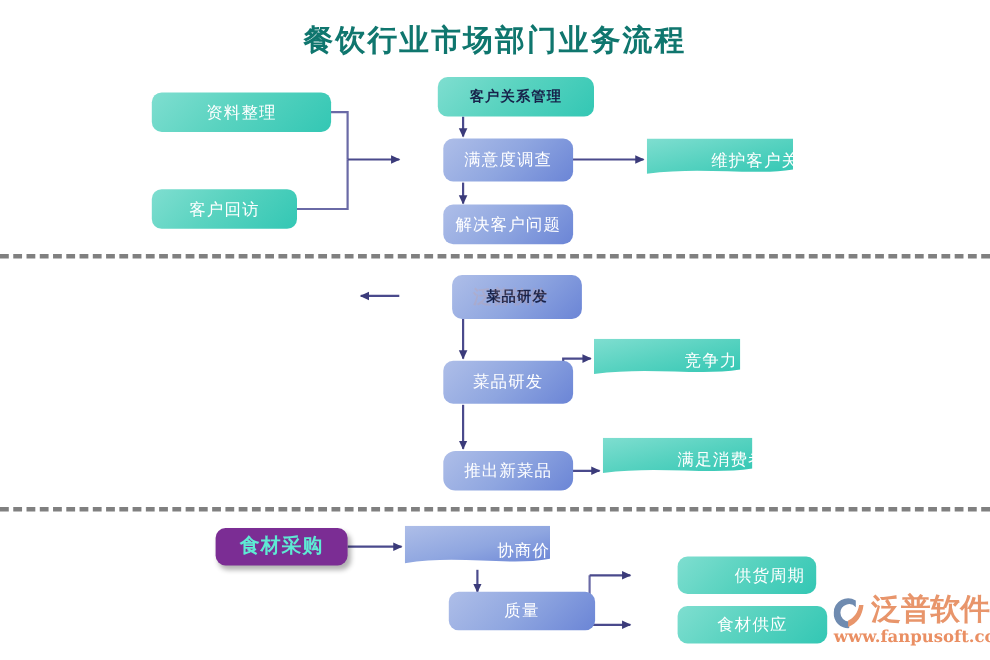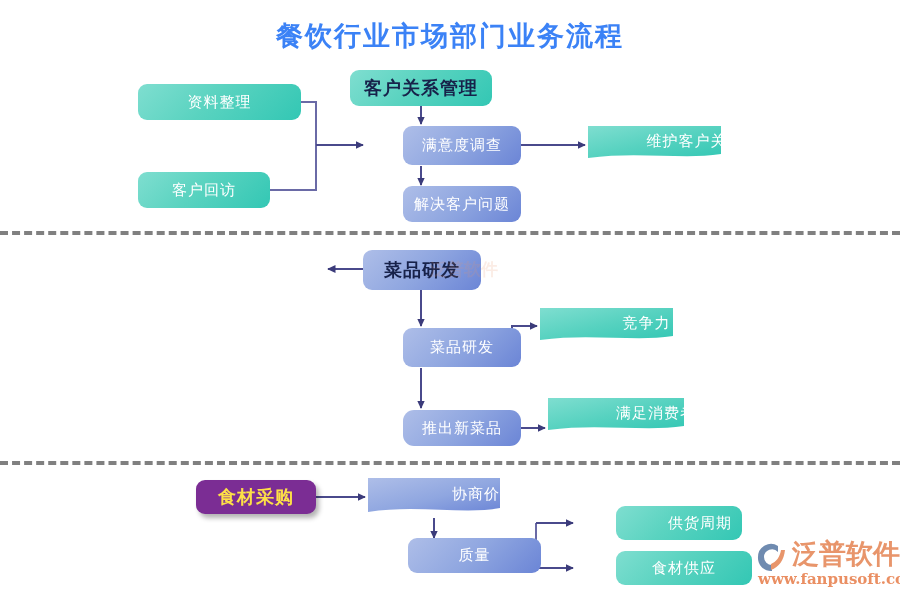--- a/index.html
+++ b/index.html
@@ -22,21 +22,21 @@
   .title {
     position: absolute;
     left: 0;
     top: 18px;
     width: 900px;
     text-align: center;
     font-family: "DejaVu Serif", "Liberation Serif", serif;
     font-weight: bold;
     font-size: 27px;
     letter-spacing: 2px;
-    color: #3b82f6;
+    color: #0f766e;
     white-space: nowrap;
   }
 
   
   .divider {
     position: absolute;
     left: 0;
     width: 900px;
     height: 0;
     border-top: 4px dashed #808080;
@@ -79,43 +79,44 @@
   .txt-white {
     color: #ffffff;
     font-family: "DejaVu Sans", "Liberation Sans", sans-serif;
     font-size: 15px;
     letter-spacing: 1px;
     margin-left: 40px;
   }
   
   .txt-dark {
     color: #17224a;
-    font-family: Liberation Serif, serif;
-    font-weight: bold;
-    font-size: 18px;
+    font-family: Liberation Mono, monospace;
+    font-weight: bold;
+    font-size: 13px;
     letter-spacing: 1px;
+    margin-left: 48px;
   }
   .txt-black {
-    color: #fde047;
+    color: #5eead4;
     font-family: "DejaVu Serif", "Liberation Serif", serif;
     font-weight: bold;
     font-size: 18px;
     letter-spacing: 1px;
     justify-content: flex-end;
   }
 
   
   .banner { position: absolute; }
   .banner svg { display: block; }
   .banner .blabel {
     position: absolute;
     left: 0; top: 0;
     width: 100%;
     display: flex;
-    align-items: center;
+    align-items: flex-end;
     justify-content: center;
     white-space: nowrap;
     pointer-events: none;
     border-radius: 13px;
   }
 
   
   #wires {
     position: absolute;
     left: 0; top: 0;

